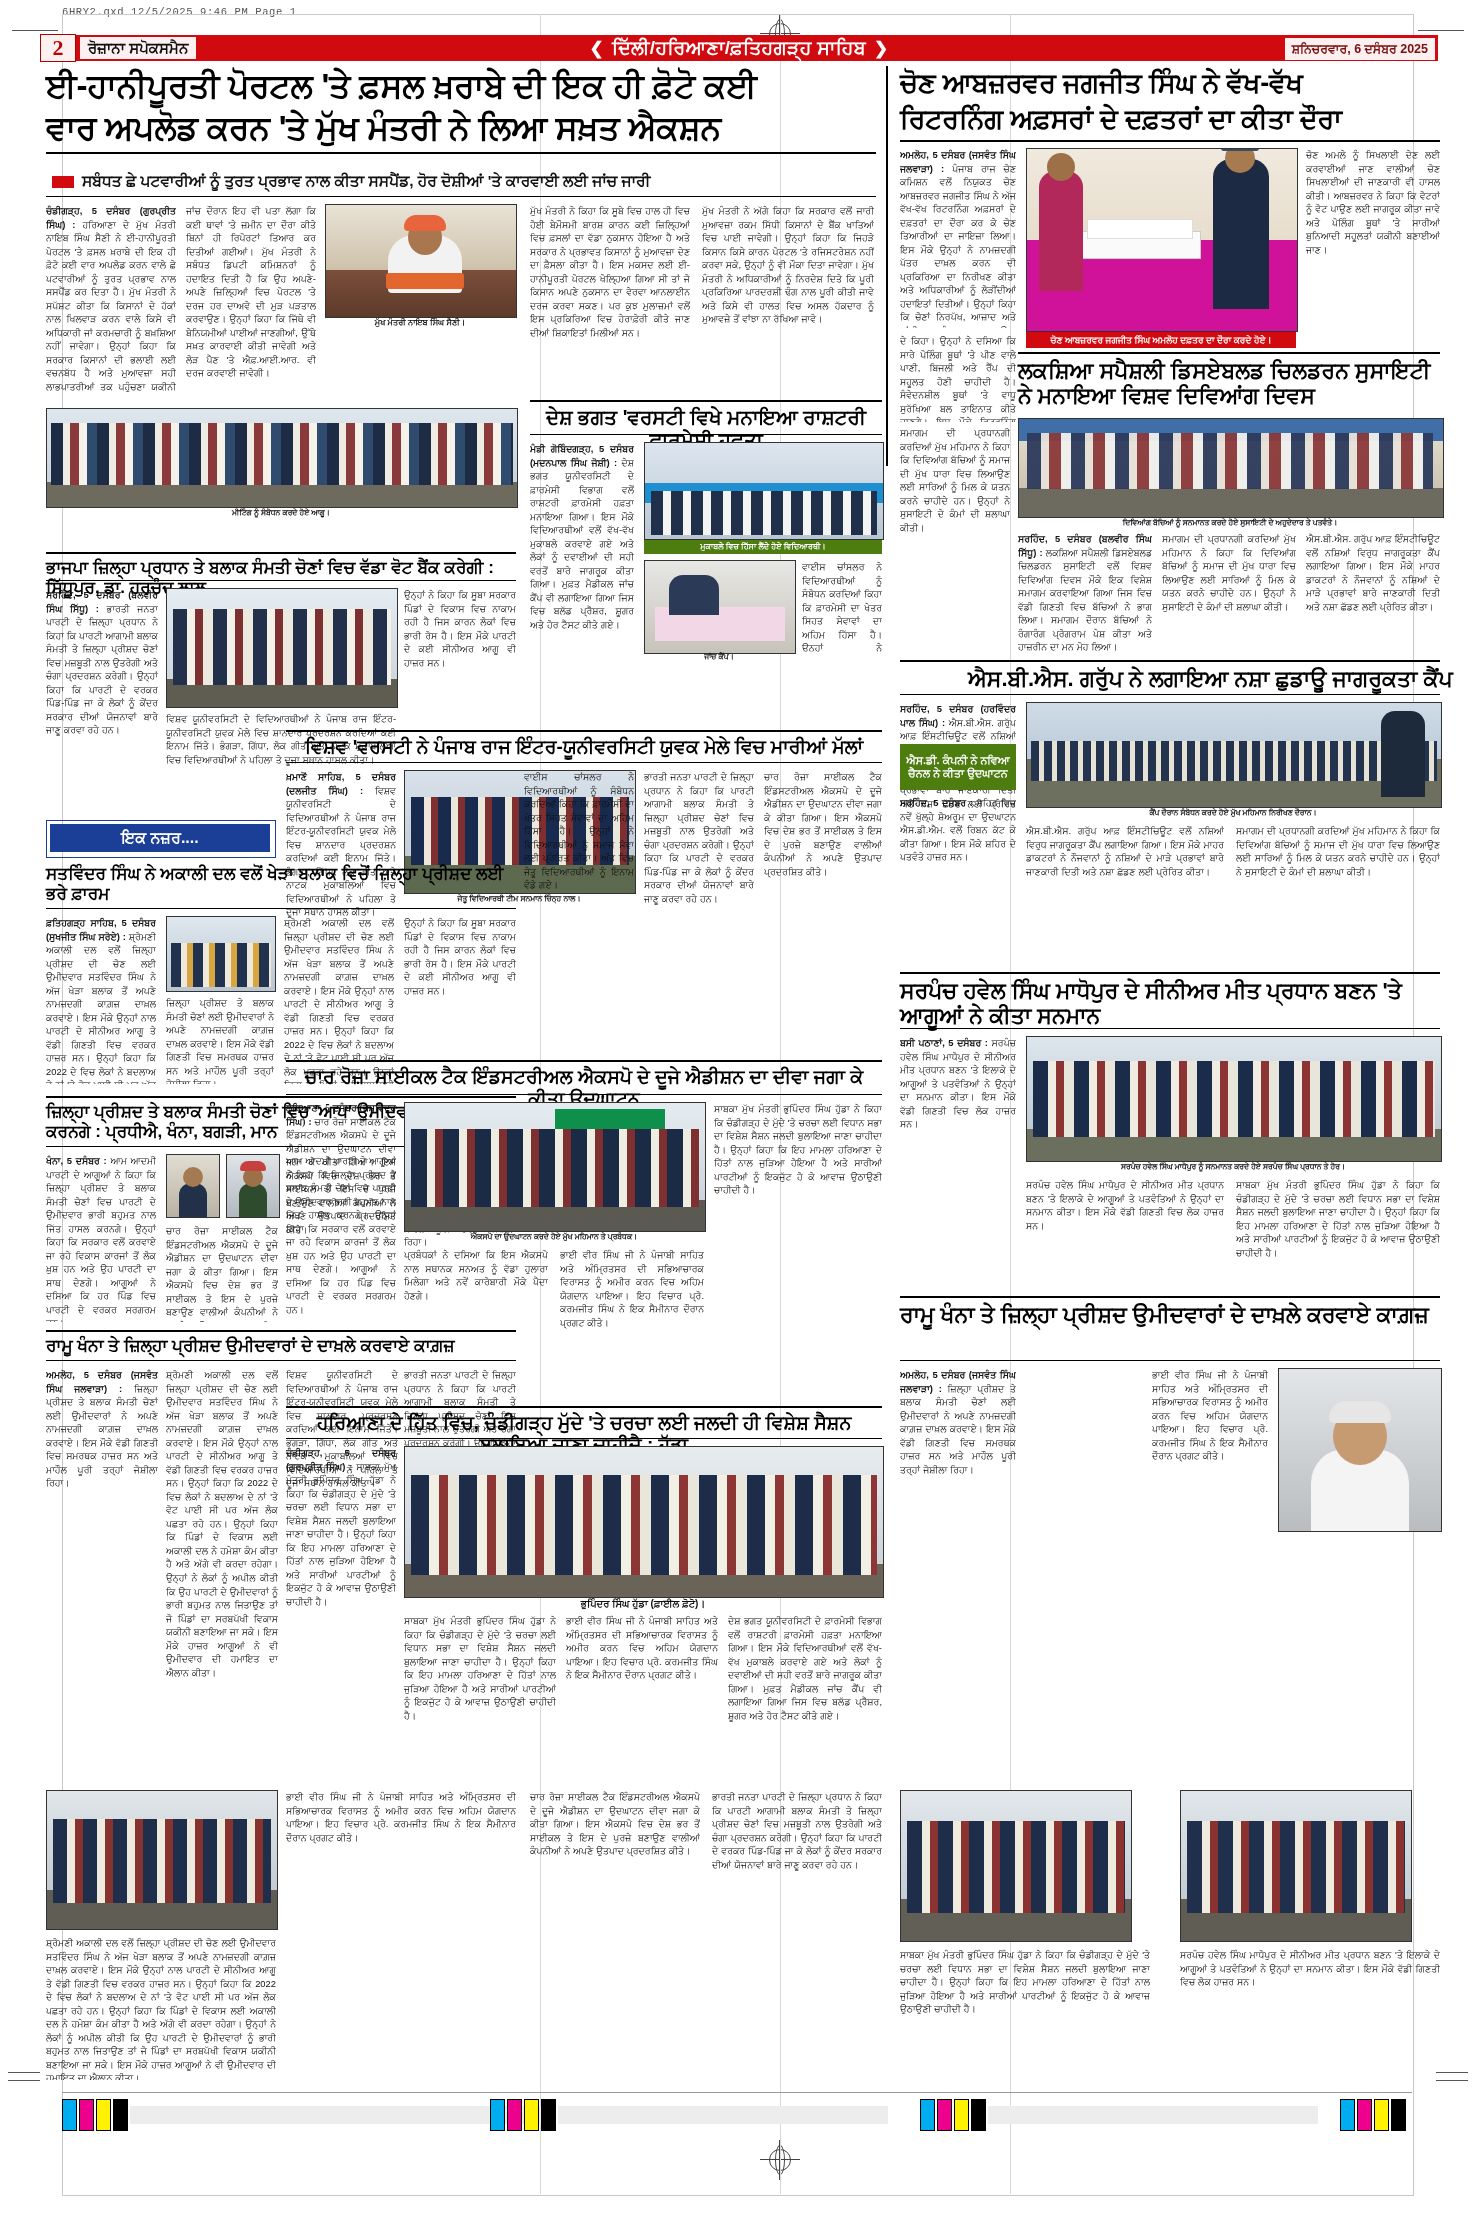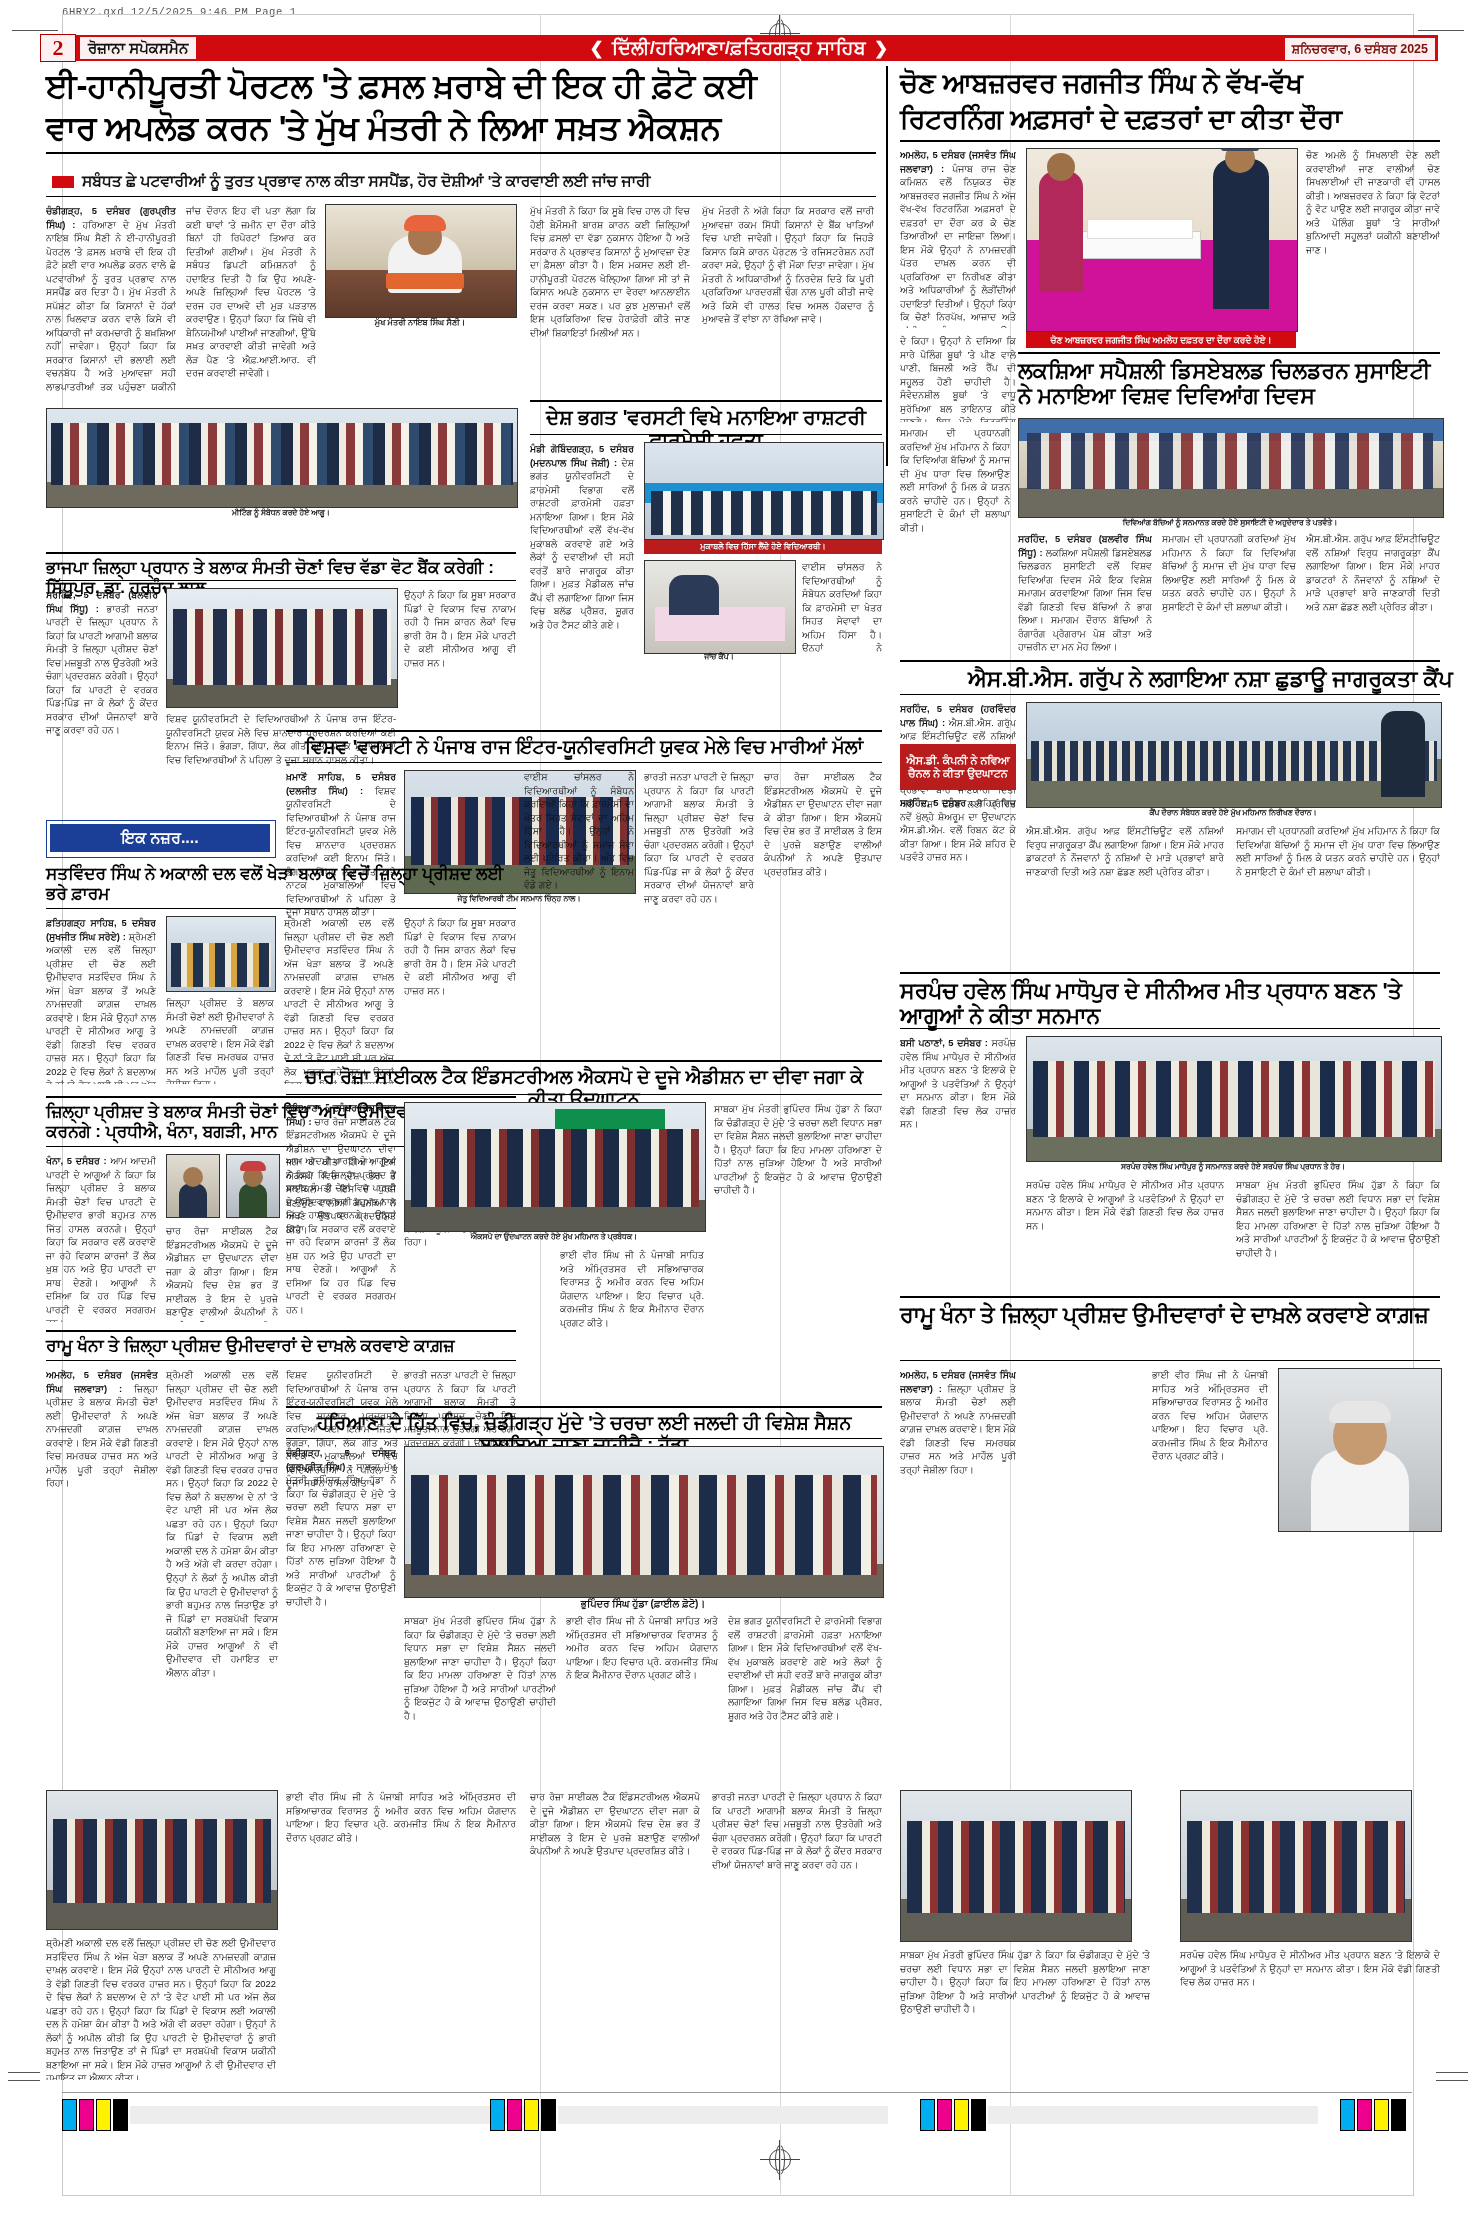--- a/index.html
+++ b/index.html
@@ -47,21 +47,21 @@
   
   .col{position:absolute;overflow:hidden;color:#111;font-size:9.4px;line-height:1.44;text-align:justify;word-spacing:.3px;font-family:"Liberation Sans",sans-serif;}
   .col b{font-weight:bold;}
 
   
   .photo{position:absolute;overflow:hidden;border:1px solid #333;background:#cfd6dd;}
   .cap{position:absolute;font-size:8.2px;font-weight:bold;color:#111;line-height:1.2;text-align:center;}
 
   
   .blueband{position:absolute;background:#1b3f97;color:#fff;font-weight:bold;font-size:16px;display:flex;align-items:center;justify-content:center;}
-  .redband{position:absolute;background:#b91c1c;color:#fff;font-weight:bold;font-size:15px;line-height:1.2;display:flex;align-items:center;justify-content:center;text-align:center;padding:2px 4px;box-sizing:border-box;}
+  .redband{position:absolute;background:#4d7c0f;color:#fff;font-weight:bold;font-size:15px;line-height:1.2;display:flex;align-items:center;justify-content:center;text-align:center;padding:2px 4px;box-sizing:border-box;}
   .boxborder{position:absolute;border:1.5px solid #1b3f97;}
 
   
   .cbar{position:absolute;display:flex;align-items:center;height:34px;}
   .cbar .sw{width:13px;height:30px;border:1px solid #000;margin-right:2px;}
   .cbar .tail{height:18px;background:#ededed;}
 </style>
 </head>
 <body>
 
@@ -346,20 +346,21 @@
   </div>
 
   <div class="photo" style="left:404px;top:1102px;width:300px;height:128px;">
     <div style="position:absolute;inset:0;background:linear-gradient(180deg,#e5ecf1,#c3cdd6);"></div>
     <div style="position:absolute;left:150px;top:6px;width:110px;height:34px;background:#0f8f4c;"></div>
     <div style="position:absolute;left:0;bottom:0;width:100%;height:24%;background:#5b5a52;"></div>
     <div style="position:absolute;left:6px;bottom:24px;width:288px;height:78px;background:repeating-linear-gradient(90deg,#1b2a45 0 16px,#efece2 16px 24px,#7e3030 24px 32px);"></div>
   </div>
   <div class="cap" style="left:404px;top:1232px;width:300px;font-size:7.6px;">ਐਕਸਪੋ ਦਾ ਉਦਘਾਟਨ ਕਰਦੇ ਹੋਏ ਮੁੱਖ ਮਹਿਮਾਨ ਤੇ ਪ੍ਰਬੰਧਕ।</div>
 
+  <div class="col" style="left:404px;top:1248px;width:144px;height:146px;">ਪ੍ਰਬੰਧਕਾਂ ਨੇ ਦਸਿਆ ਕਿ ਇਸ ਐਕਸਪੋ ਨਾਲ ਸਥਾਨਕ ਸਨਅਤ ਨੂੰ ਵੱਡਾ ਹੁਲਾਰਾ ਮਿਲੇਗਾ ਅਤੇ ਨਵੇਂ ਕਾਰੋਬਾਰੀ ਮੌਕੇ ਪੈਦਾ ਹੋਣਗੇ।</div>
   <div class="col" style="left:560px;top:1248px;width:144px;height:146px;">ਭਾਈ ਵੀਰ ਸਿੰਘ ਜੀ ਨੇ ਪੰਜਾਬੀ ਸਾਹਿਤ ਅਤੇ ਅੰਮ੍ਰਿਤਸਰ ਦੀ ਸਭਿਆਚਾਰਕ ਵਿਰਾਸਤ ਨੂੰ ਅਮੀਰ ਕਰਨ ਵਿਚ ਅਹਿਮ ਯੋਗਦਾਨ ਪਾਇਆ। ਇਹ ਵਿਚਾਰ ਪ੍ਰੋ. ਕਰਮਜੀਤ ਸਿੰਘ ਨੇ ਇਕ ਸੈਮੀਨਾਰ ਦੌਰਾਨ ਪ੍ਰਗਟ ਕੀਤੇ।</div>
   <div class="col" style="left:714px;top:1102px;width:168px;height:292px;">ਸਾਬਕਾ ਮੁੱਖ ਮੰਤਰੀ ਭੁਪਿੰਦਰ ਸਿੰਘ ਹੁੱਡਾ ਨੇ ਕਿਹਾ ਕਿ ਚੰਡੀਗੜ੍ਹ ਦੇ ਮੁੱਦੇ 'ਤੇ ਚਰਚਾ ਲਈ ਵਿਧਾਨ ਸਭਾ ਦਾ ਵਿਸ਼ੇਸ਼ ਸੈਸ਼ਨ ਜਲਦੀ ਬੁਲਾਇਆ ਜਾਣਾ ਚਾਹੀਦਾ ਹੈ। ਉਨ੍ਹਾਂ ਕਿਹਾ ਕਿ ਇਹ ਮਾਮਲਾ ਹਰਿਆਣਾ ਦੇ ਹਿੱਤਾਂ ਨਾਲ ਜੁੜਿਆ ਹੋਇਆ ਹੈ ਅਤੇ ਸਾਰੀਆਂ ਪਾਰਟੀਆਂ ਨੂੰ ਇਕਜੁੱਟ ਹੋ ਕੇ ਆਵਾਜ਼ ਉਠਾਉਣੀ ਚਾਹੀਦੀ ਹੈ।</div>
 
   <div class="rule2" style="left:46px;top:1330px;width:470px;"></div>
   <div class="sechl" style="left:46px;top:1336px;width:470px;font-size:17px;">ਰਾਮੂ ਖੰਨਾ ਤੇ ਜ਼ਿਲ੍ਹਾ ਪ੍ਰੀਸ਼ਦ ਉਮੀਦਵਾਰਾਂ ਦੇ ਦਾਖ਼ਲੇ ਕਰਵਾਏ ਕਾਗ਼ਜ਼</div>
   <div class="rule" style="left:46px;top:1360px;width:470px;"></div>
 
   <div class="col" style="left:46px;top:1368px;width:112px;height:406px;">
     <b>ਅਮਲੋਹ, 5 ਦਸੰਬਰ (ਜਸਵੰਤ ਸਿੰਘ ਜਲਵਾੜਾ) :</b>
     <span>ਜ਼ਿਲ੍ਹਾ ਪ੍ਰੀਸ਼ਦ ਤੇ ਬਲਾਕ ਸੰਮਤੀ ਚੋਣਾਂ ਲਈ ਉਮੀਦਵਾਰਾਂ ਨੇ ਅਪਣੇ ਨਾਮਜ਼ਦਗੀ ਕਾਗ਼ਜ਼ ਦਾਖ਼ਲ ਕਰਵਾਏ। ਇਸ ਮੌਕੇ ਵੱਡੀ ਗਿਣਤੀ ਵਿਚ ਸਮਰਥਕ ਹਾਜ਼ਰ ਸਨ ਅਤੇ ਮਾਹੌਲ ਪੂਰੀ ਤਰ੍ਹਾਂ ਜੋਸ਼ੀਲਾ ਰਿਹਾ।</span>

